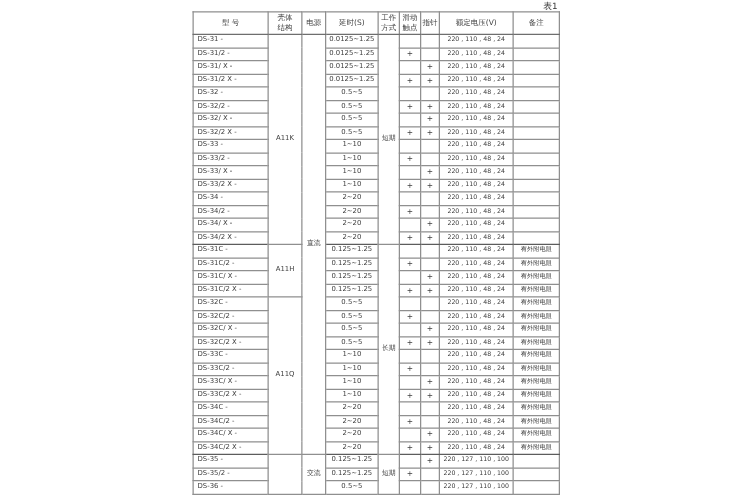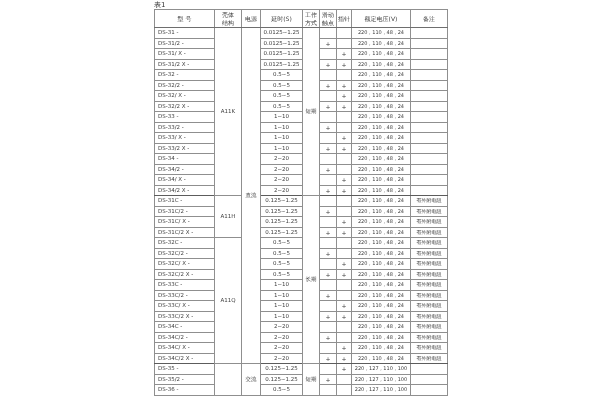--- a/index.html
+++ b/index.html
@@ -7,21 +7,21 @@
   body {
     width: 600px; height: 400px;
     background: #ffffff;
     font-family: "DejaVu Sans", sans-serif;
     color: #3d3d3d;
     overflow: hidden;
   }
   .page { position: relative; width: 600px; height: 400px; background: #fff; }
   .sheet { position: absolute; left: 154px; top: 1px; width: 293px; }
   .caption {
-    text-align: left;
+    text-align: right;
     font-size: 7px; line-height: 8px; height: 8px;
     color: #333; padding-right: 1px;
   }
   table.spec {
     border-collapse: collapse;
     table-layout: fixed;
     width: 293px;
     border: 1px solid #6e6e6e;
   }
   .spec th, .spec td {

